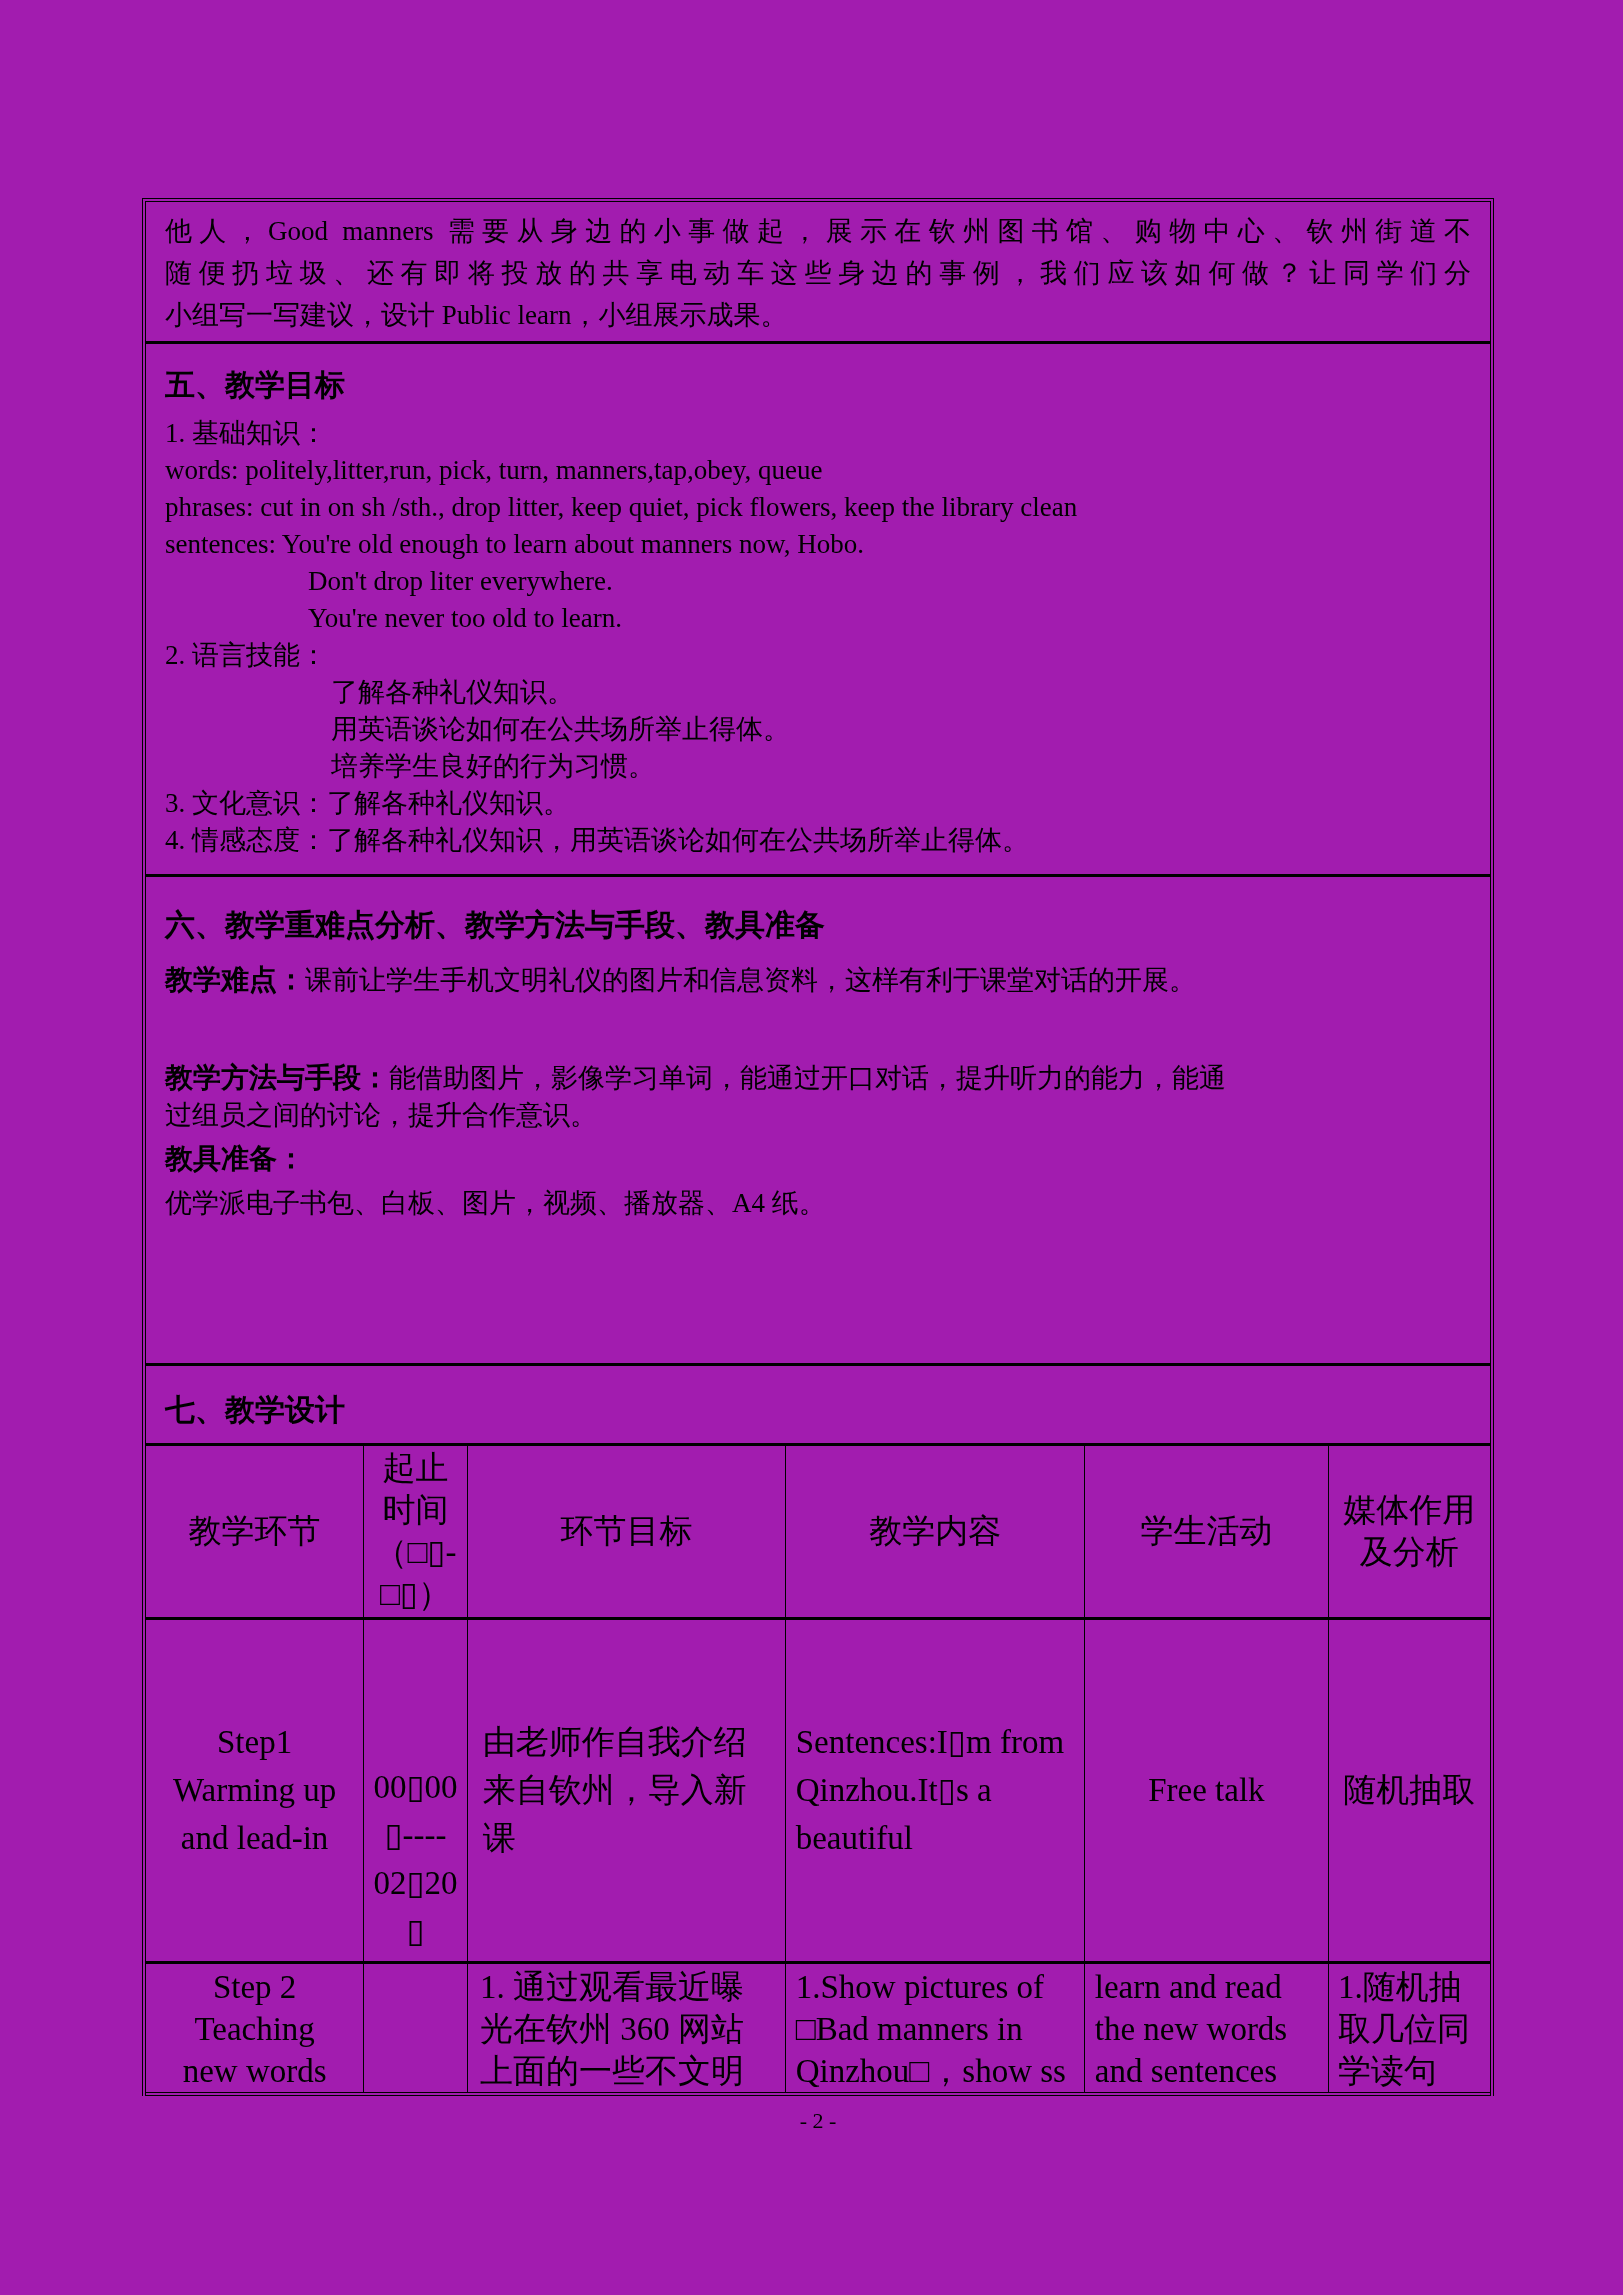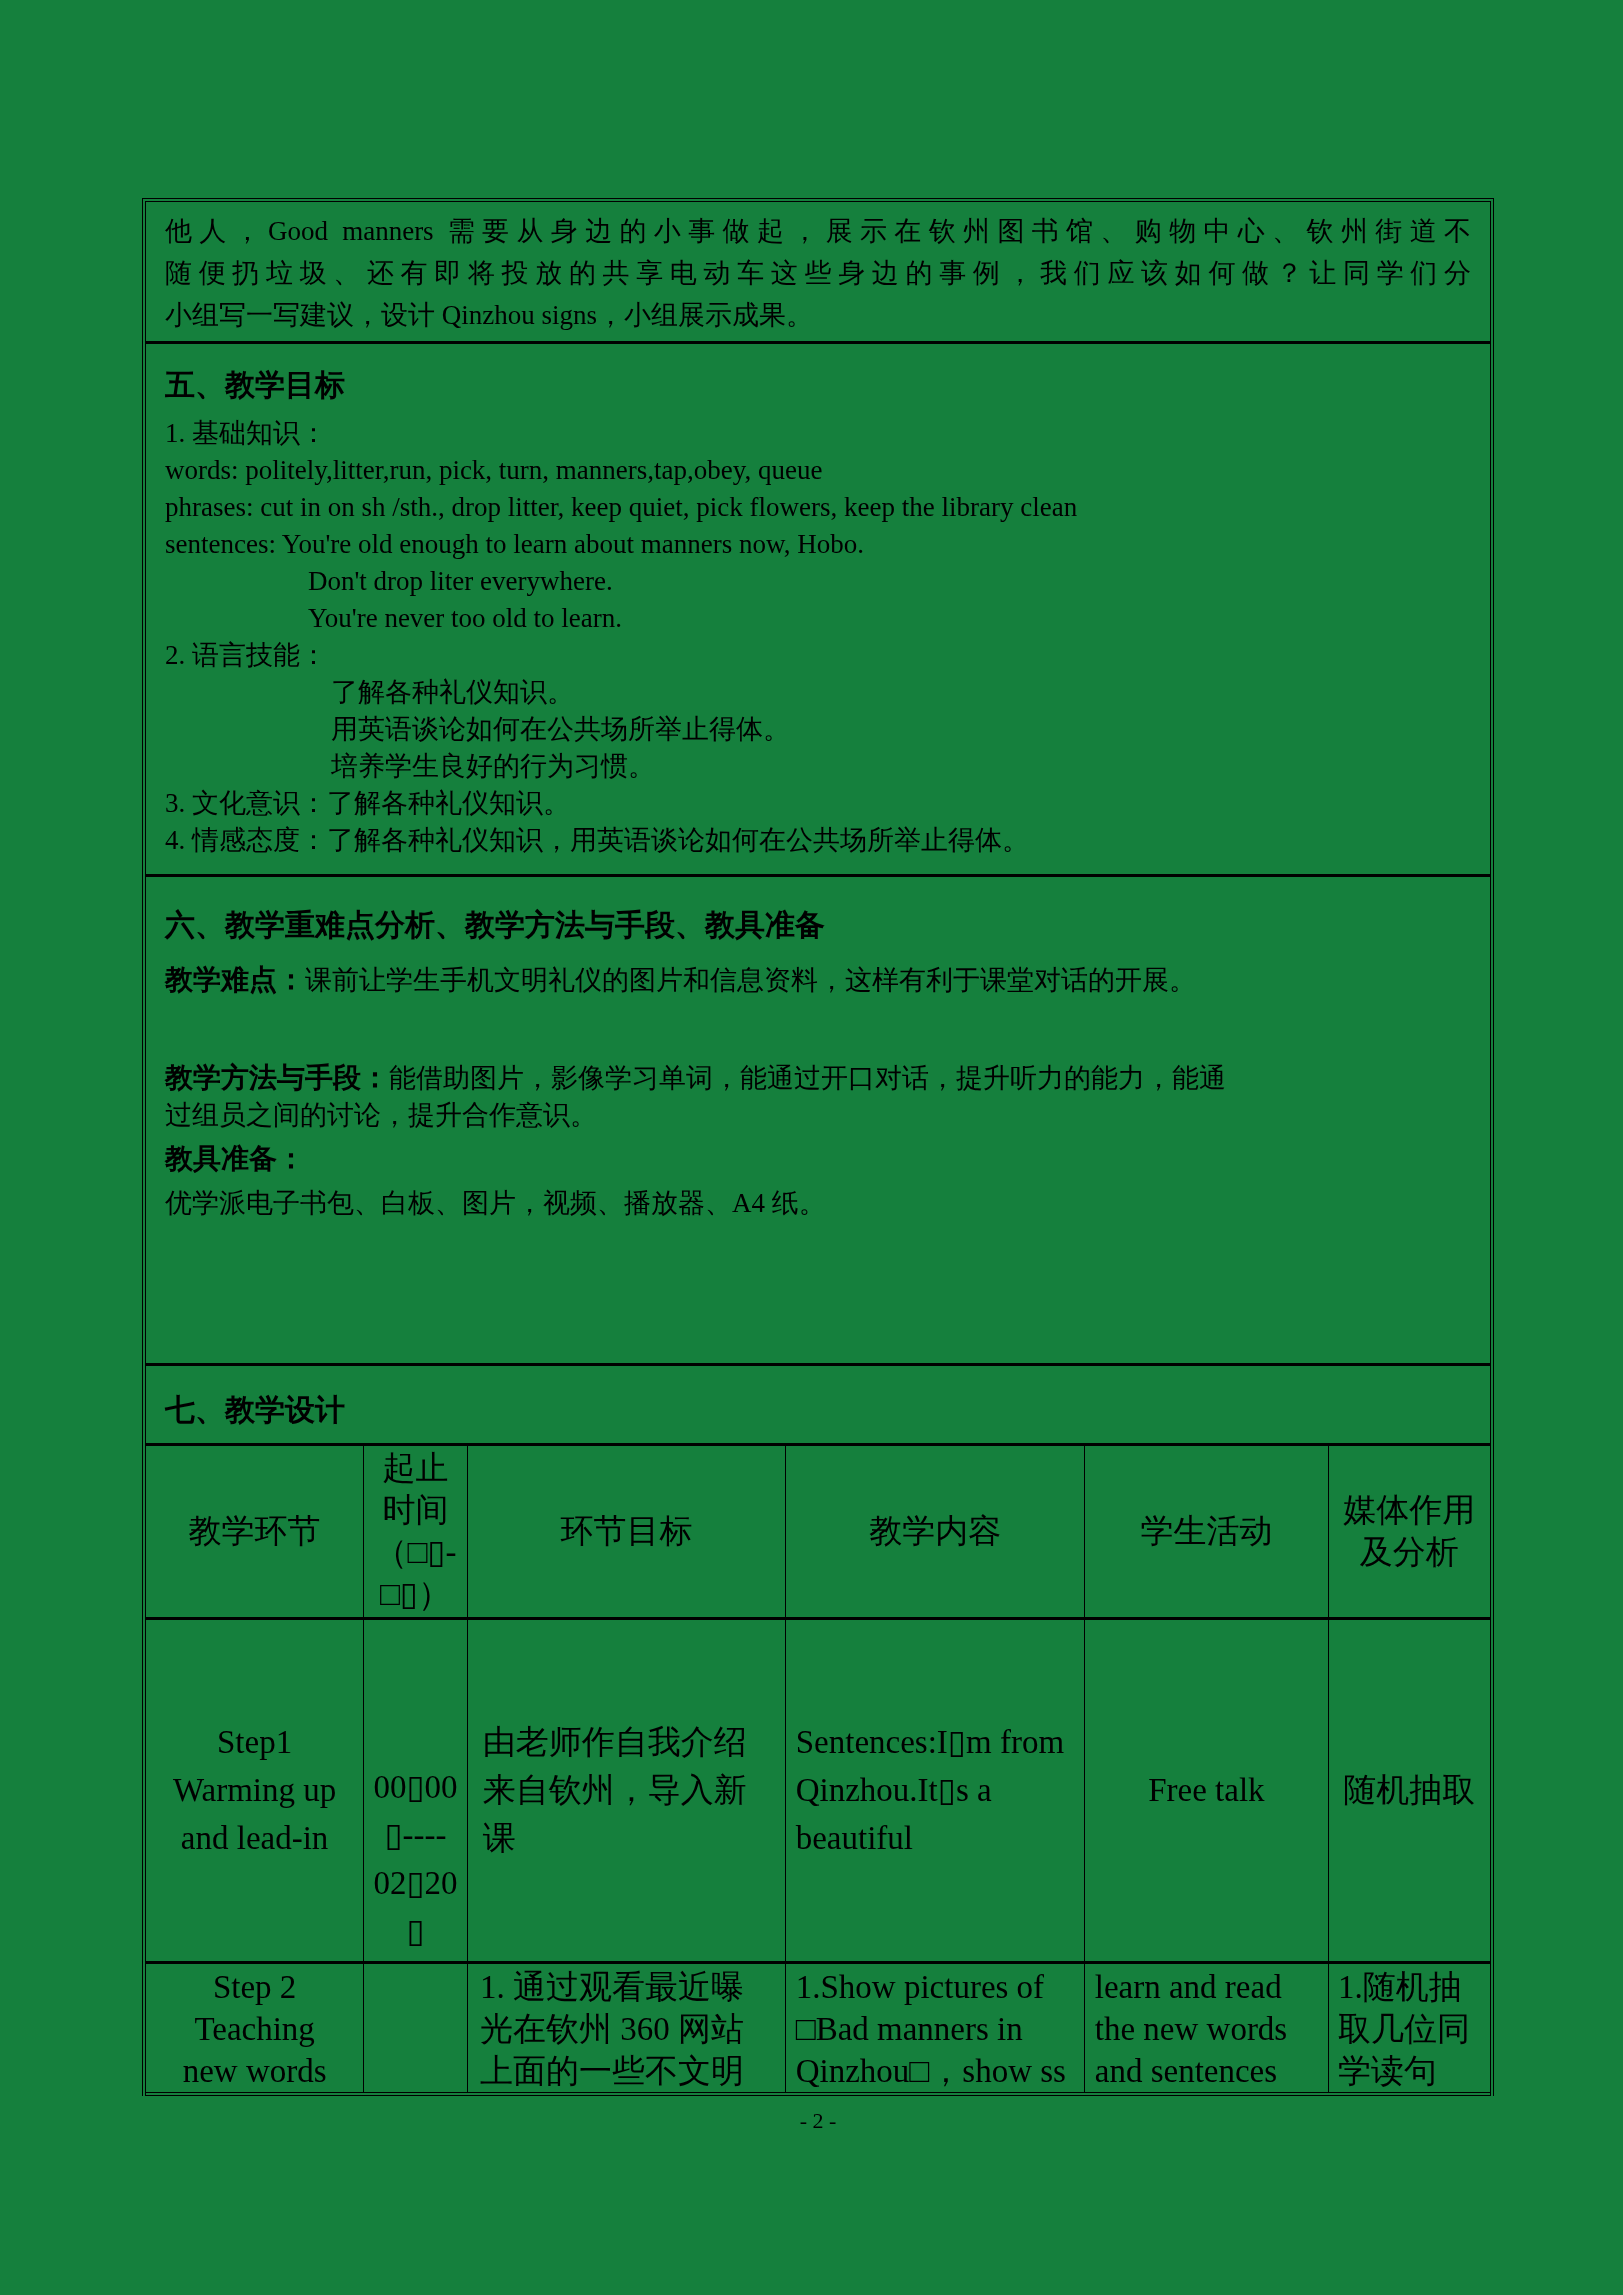--- a/index.html
+++ b/index.html
@@ -1,20 +1,20 @@
 <!DOCTYPE html>
 <html style="font-size:11px"><head>
 <meta charset="utf-8">
 <style>
   html,body{margin:0;padding:0;background:#ffffff;}
   *{box-sizing:border-box;}
   .page{
     position:relative;
     width:1623px;height:2295px;
-    background:#15803d;
+    background:#a21caf;
     color:#000;
     font-family:"Liberation Serif","DejaVu Serif",serif;
   }
   .sheet{
     position:absolute;
     left:142px;top:198px;
     width:1352px;
     border-top:4.1px double #000;
     border-left:4.1px double #000;
     border-right:4.1px double #000;
@@ -85,21 +85,21 @@
 </style>
 </head>
 <body>
 
 <div class="page">
   <div class="sheet">
 
     <div class="block block-a">
       <div class="intro-line stretch">他人，Good manners 需要从身边的小事做起，展示在钦州图书馆、购物中心、钦州街道不</div>
       <div class="intro-line stretch">随便扔垃圾、还有即将投放的共享电动车这些身边的事例，我们应该如何做？让同学们分</div>
-      <div class="intro-line">小组写一写建议，设计 Qinzhou signs，小组展示成果。</div>
+      <div class="intro-line">小组写一写建议，设计 Public learn，小组展示成果。</div>
     </div>
 
     <div class="block block-b">
       <div class="sec-heading">五、教学目标</div>
       <div class="b-line">1. 基础知识：</div>
       <div class="b-line">words: politely,litter,run, pick, turn, manners,tap,obey, queue</div>
       <div class="b-line">phrases: cut in on sh /sth., drop litter, keep quiet, pick flowers, keep the library clean</div>
       <div class="b-line">sentences: You're old enough to learn about manners now, Hobo.</div>
       <div class="b-line ind-a">Don't drop liter everywhere.</div>
       <div class="b-line ind-a">You're never too old to learn.</div>

